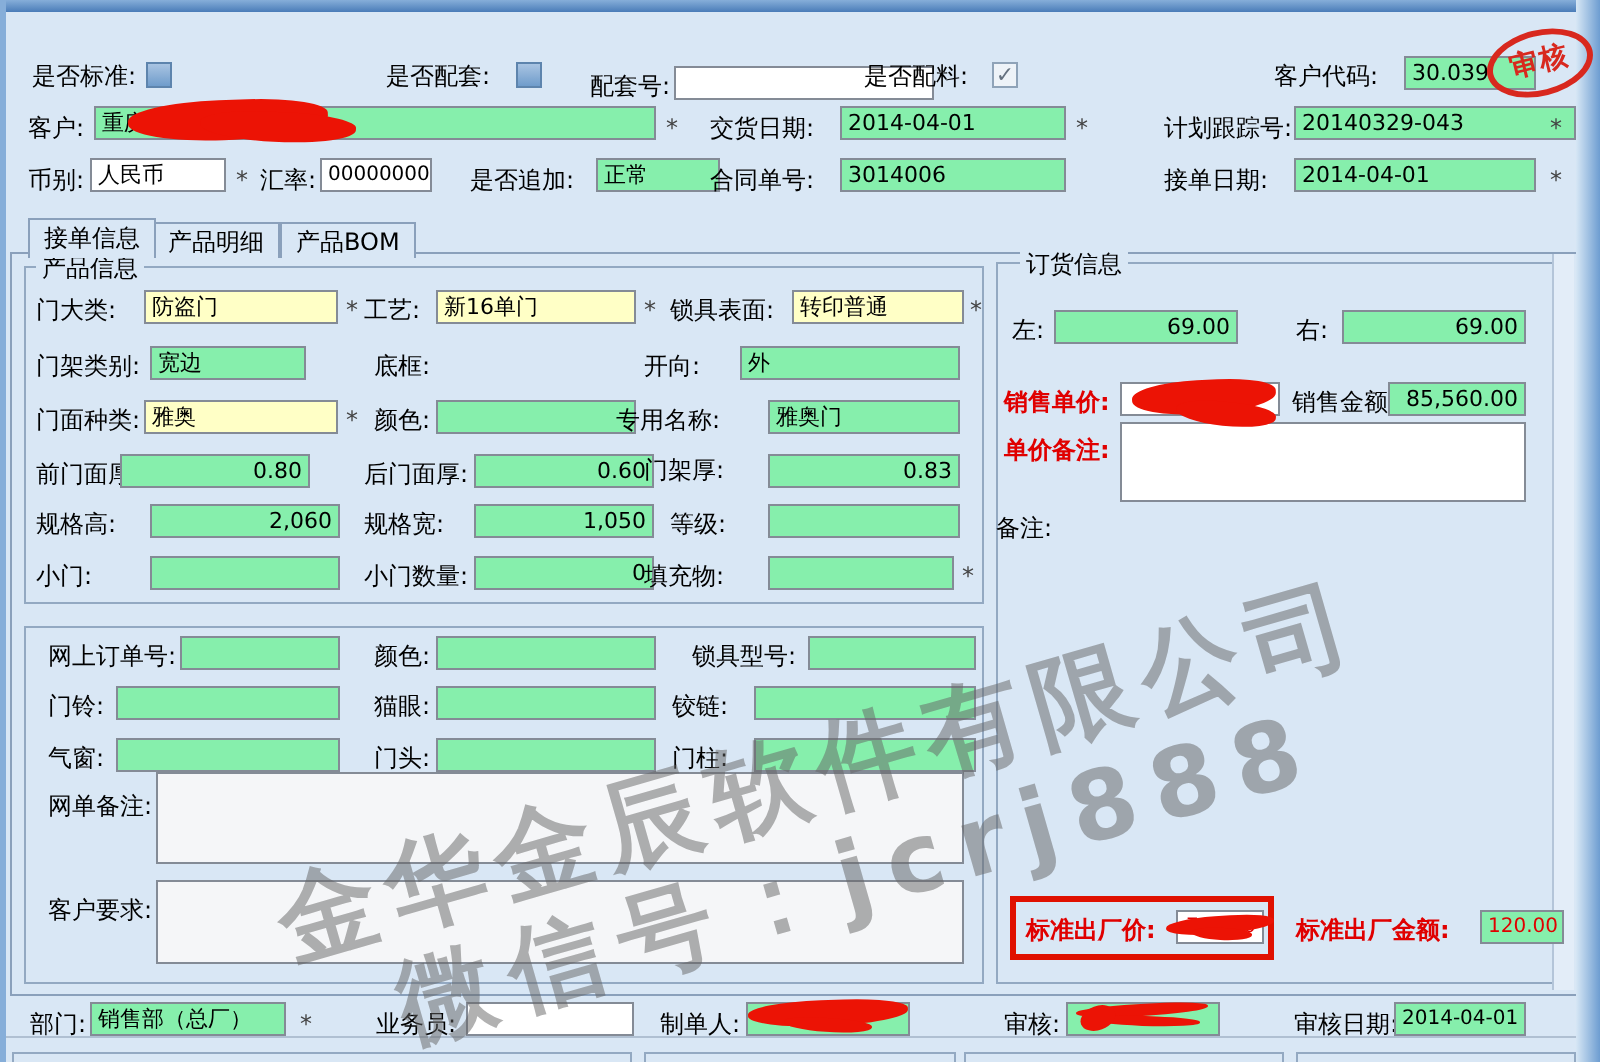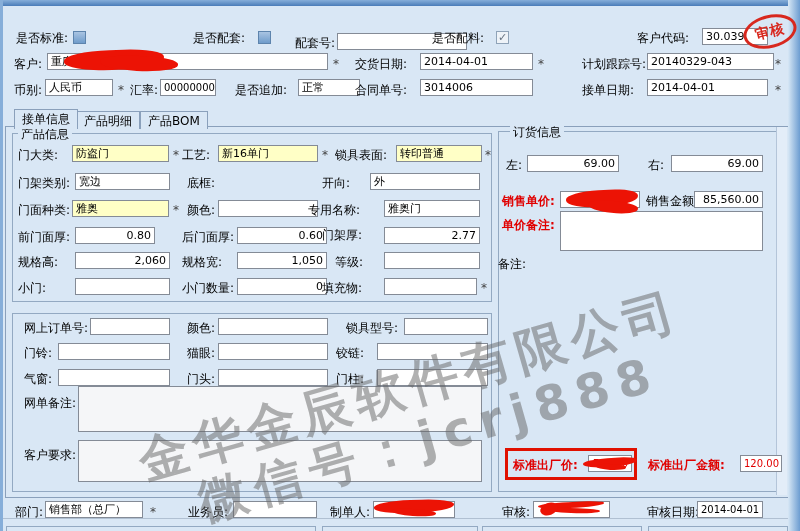--- a/index.html
+++ b/index.html
@@ -1,19 +1,19 @@
 <!DOCTYPE html>
 <html><head>
 <meta charset="utf-8">
 <style>
   html,body{margin:0;padding:0;background:#eee}
   #app{position:relative;width:800px;height:531px;background:#d9e7f5;overflow:hidden;
        font-family:"DejaVu Sans",sans-serif;color:#000}
   .lbl{position:absolute;font-size:12px;line-height:14px;white-space:nowrap;z-index:2}
-  .fld{position:absolute;height:17px;background:#ffffff;border:1px solid #848b96;box-sizing:border-box;
+  .fld{position:absolute;height:17px;background:#86efac;border:1px solid #848b96;box-sizing:border-box;
        font-size:11px;line-height:15px;padding:0 3px;white-space:nowrap;overflow:hidden;z-index:2}
   .w{background:#ffffff}
   .y{background:#ffffc6}
   .num{text-align:right}
   .req{position:absolute;font-size:12px;color:#444;z-index:2}
   .grp{position:absolute;border:1px solid #93a9c2;z-index:1}
   .glb{position:absolute;background:#d9e7f5;padding:0 3px;font-size:12px;white-space:nowrap;z-index:3}
   .redlbl{color:#e00000;font-weight:bold}
   .redval{color:#e00000}
   .tab{position:absolute;height:16px;padding:1px 7px 0;font-size:12px;border:1px solid #8aa0bb;
@@ -55,21 +55,21 @@
   <div class="lbl" style="left:637px;top:31px">客户代码:</div>
   <div class="fld" style="left:702px;top:28px;width:66px">30.039</div>
 
   <div class="lbl" style="left:14px;top:57px">客户:</div>
   <div class="fld" style="left:47px;top:53px;width:281px">重庆</div>
   <span class="req" style="left:333px;top:57px">*</span>
   <div class="lbl" style="left:355px;top:57px">交货日期:</div>
   <div class="fld" style="left:420px;top:53px;width:113px">2014-04-01</div>
   <span class="req" style="left:538px;top:57px">*</span>
   <div class="lbl" style="left:582px;top:57px">计划跟踪号:</div>
-  <div class="fld" style="left:647px;top:53px;width:127px">20140329-043</div>
+  <div class="fld" style="left:647px;top:53px;width:141px">20140329-043</div>
   <span class="req" style="left:775px;top:57px">*</span>
 
   <div class="lbl" style="left:14px;top:83px">币别:</div>
   <div class="fld w" style="left:45px;top:79px;width:68px">人民币</div>
   <span class="req" style="left:118px;top:83px">*</span>
   <div class="lbl" style="left:130px;top:83px">汇率:</div>
   <div class="fld w" style="left:160px;top:79px;width:56px;font-size:10px">000000000</div>
   <div class="lbl" style="left:235px;top:83px">是否追加:</div>
   <div class="fld" style="left:298px;top:79px;width:62px">正常</div>
   <div class="lbl" style="left:355px;top:83px">合同单号:</div>
@@ -92,39 +92,39 @@
   <div class="fld y" style="left:72px;top:145px;width:97px">防盗门</div>
   <span class="req" style="left:173px;top:148px">*</span>
   <div class="lbl" style="left:182px;top:148px">工艺:</div>
   <div class="fld y" style="left:218px;top:145px;width:100px">新16单门</div>
   <span class="req" style="left:322px;top:148px">*</span>
   <div class="lbl" style="left:335px;top:148px">锁具表面:</div>
   <div class="fld y" style="left:396px;top:145px;width:86px">转印普通</div>
   <span class="req" style="left:485px;top:148px">*</span>
 
   <div class="lbl" style="left:18px;top:176px">门架类别:</div>
-  <div class="fld" style="left:75px;top:173px;width:95px">宽边</div>
+  <div class="fld" style="left:75px;top:173px;width:78px">宽边</div>
   <div class="lbl" style="left:187px;top:176px">底框:</div>
   <div class="lbl" style="left:322px;top:176px">开向:</div>
   <div class="fld" style="left:370px;top:173px;width:110px">外</div>
 
   <div class="lbl" style="left:18px;top:203px">门面种类:</div>
   <div class="fld y" style="left:72px;top:200px;width:97px">雅奥</div>
   <span class="req" style="left:173px;top:203px">*</span>
   <div class="lbl" style="left:187px;top:203px">颜色:</div>
   <div class="fld" style="left:218px;top:200px;width:100px"></div>
   <div class="lbl" style="left:308px;top:203px">专用名称:</div>
   <div class="fld" style="left:384px;top:200px;width:96px">雅奥门</div>
 
   <div class="lbl" style="left:18px;top:230px">前门面厚:</div>
-  <div class="fld num" style="left:75px;top:227px;width:80px">0.80</div>
+  <div class="fld num" style="left:60px;top:227px;width:95px">0.80</div>
   <div class="lbl" style="left:182px;top:230px">后门面厚:</div>
   <div class="fld num" style="left:237px;top:227px;width:90px">0.60</div>
   <div class="lbl" style="left:322px;top:228px">门架厚:</div>
-  <div class="fld num" style="left:384px;top:227px;width:96px">2.77</div>
+  <div class="fld num" style="left:384px;top:227px;width:96px">0.83</div>
 
   <div class="lbl" style="left:18px;top:255px">规格高:</div>
   <div class="fld num" style="left:75px;top:252px;width:95px">2,060</div>
   <div class="lbl" style="left:182px;top:255px">规格宽:</div>
   <div class="fld num" style="left:237px;top:252px;width:90px">1,050</div>
   <div class="lbl" style="left:335px;top:255px">等级:</div>
   <div class="fld" style="left:384px;top:252px;width:96px"></div>
 
   <div class="lbl" style="left:18px;top:281px">小门:</div>
   <div class="fld" style="left:75px;top:278px;width:95px"></div>

